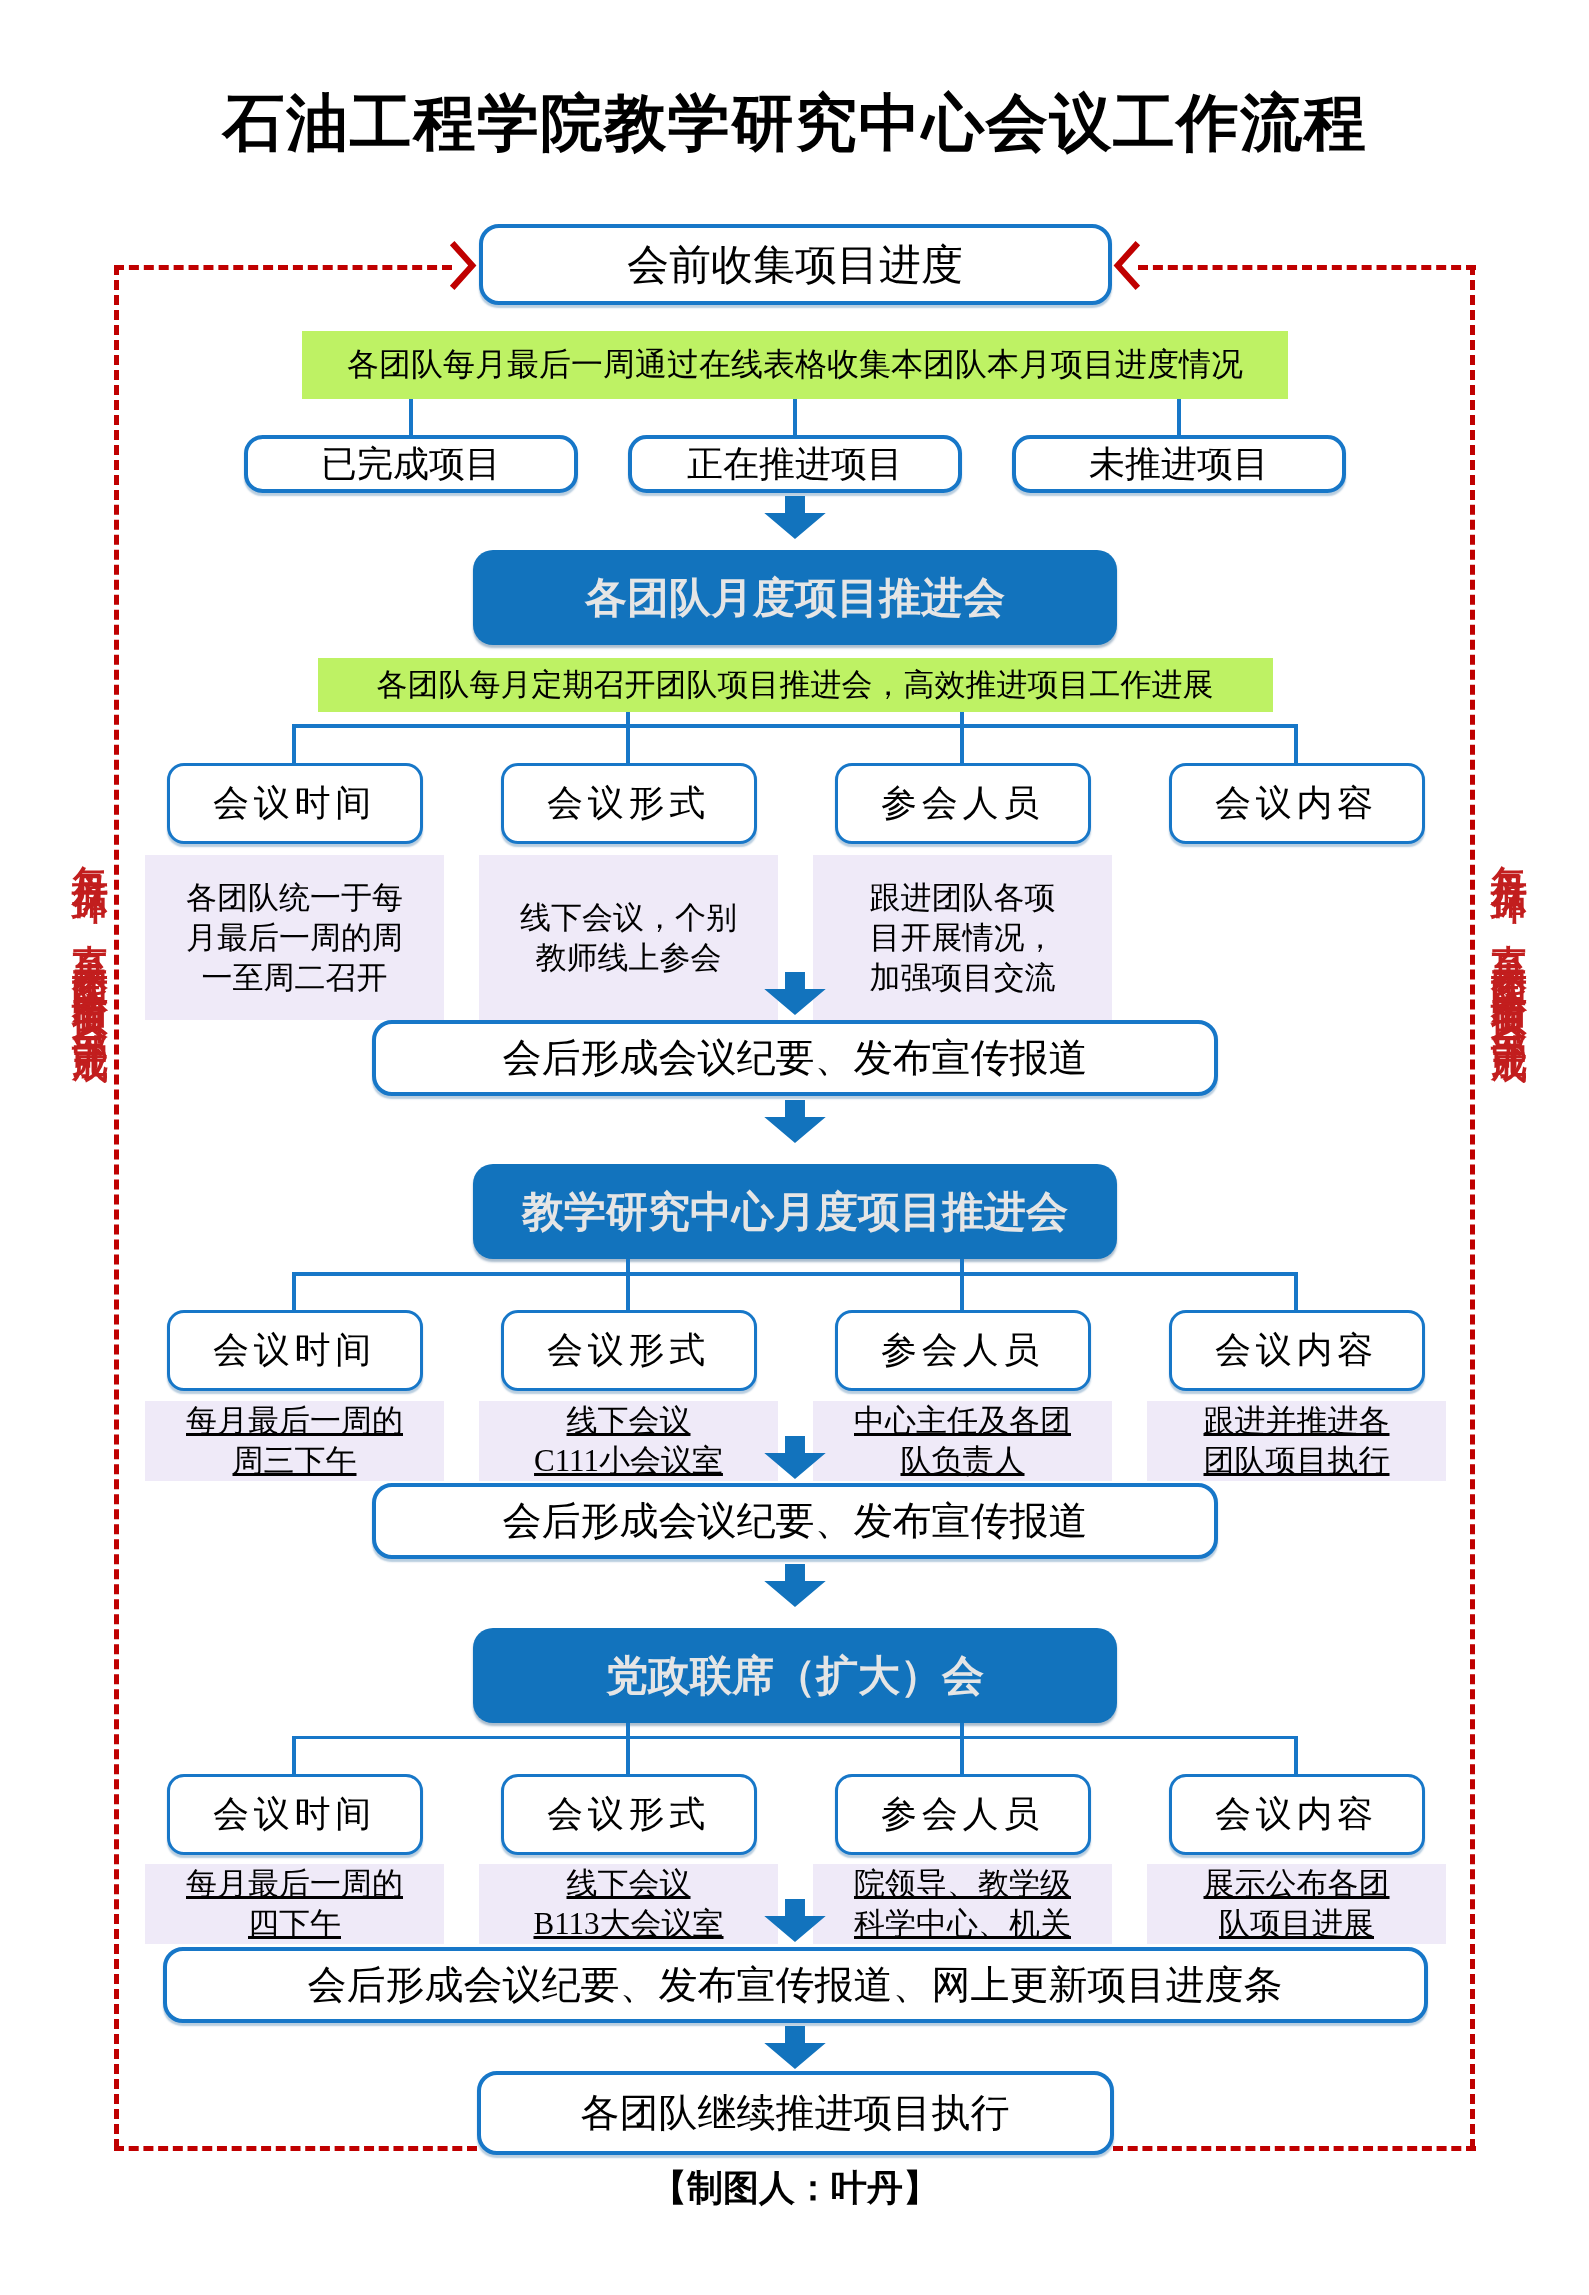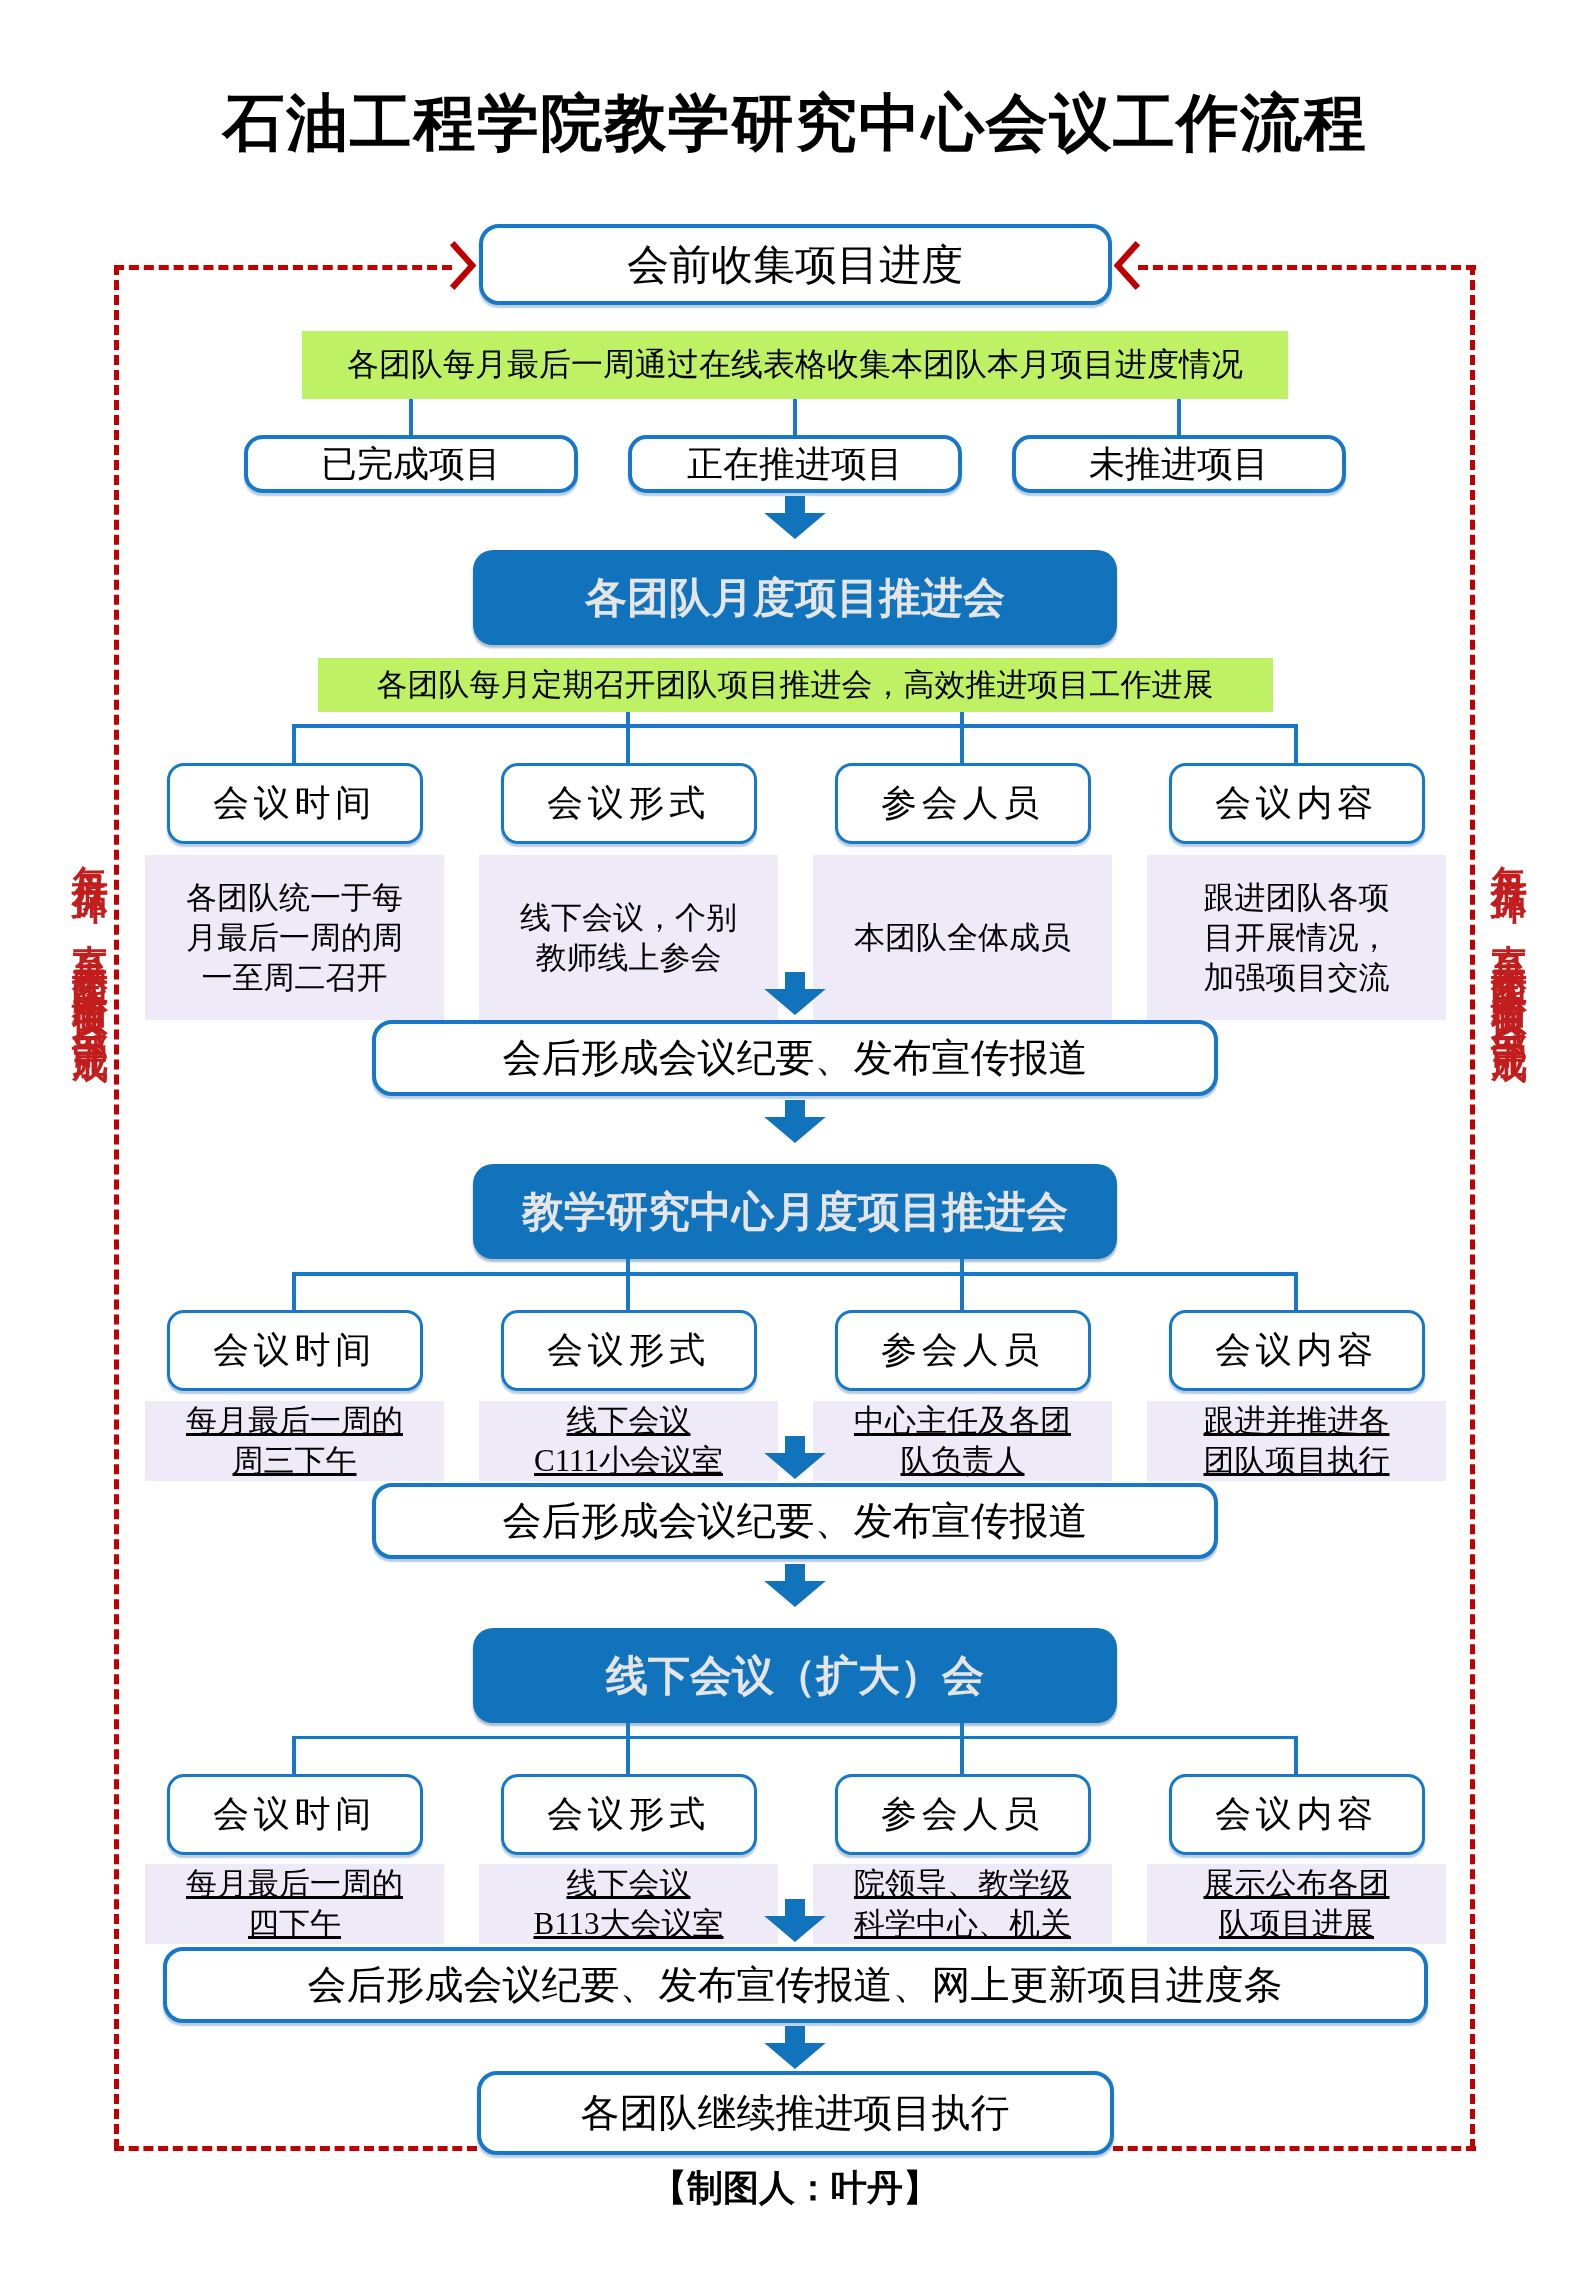--- a/index.html
+++ b/index.html
@@ -221,21 +221,20 @@
       <div class="colbox">会议形式</div>
       <div class="colbox">参会人员</div>
       <div class="colbox">会议内容</div>
     </div>
     <div class="grid4 details details-1">
       <div class="detail">各团队统一于每
 月最后一周的周
 一至周二召开</div>
       <div class="detail">线下会议，个别
 教师线上参会</div>
-      <div class="detail">本团队全体成员</div>
       <div class="detail">跟进团队各项
 目开展情况，
 加强项目交流</div>
     </div>
     <div class="arrow a-pull1">
       <svg width="68" height="43" viewBox="0 0 88 56">
           <polygon points="31,0 57,0 57,22 84,22 44,56 4,22 31,22" fill="#1273BD"></polygon>
         </svg>
     </div>
     <div class="wbox after-box mt6">会后形成会议纪要、发布宣传报道</div>
@@ -276,21 +275,21 @@
           <polygon points="31,0 57,0 57,22 84,22 44,56 4,22 31,22" fill="#1273BD"></polygon>
         </svg>
     </div>
     <div class="wbox after-box mt6">会后形成会议纪要、发布宣传报道</div>
     <div class="arrow a-mid">
       <svg width="68" height="43" viewBox="0 0 88 56">
           <polygon points="31,0 57,0 57,22 84,22 44,56 4,22 31,22" fill="#1273BD"></polygon>
         </svg>
     </div>
 
-    <div class="header header-3">线下会议（扩大）会</div>
+    <div class="header header-3">党政联席（扩大）会</div>
     <div class="bracket">
       <i class="bh"></i>
         <i class="us u1"></i>
         <i class="us u2"></i>
       <i class="ds d1"></i>
         <i class="ds d2"></i>
         <i class="ds d3"></i>
         <i class="ds d4"></i>
     </div>
     <div class="grid4">

